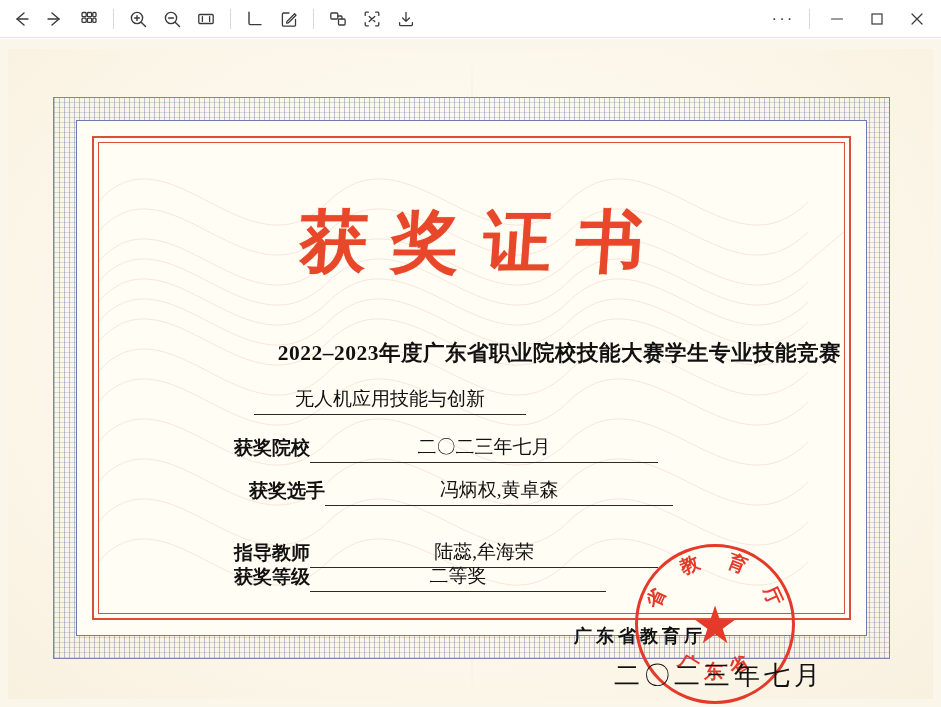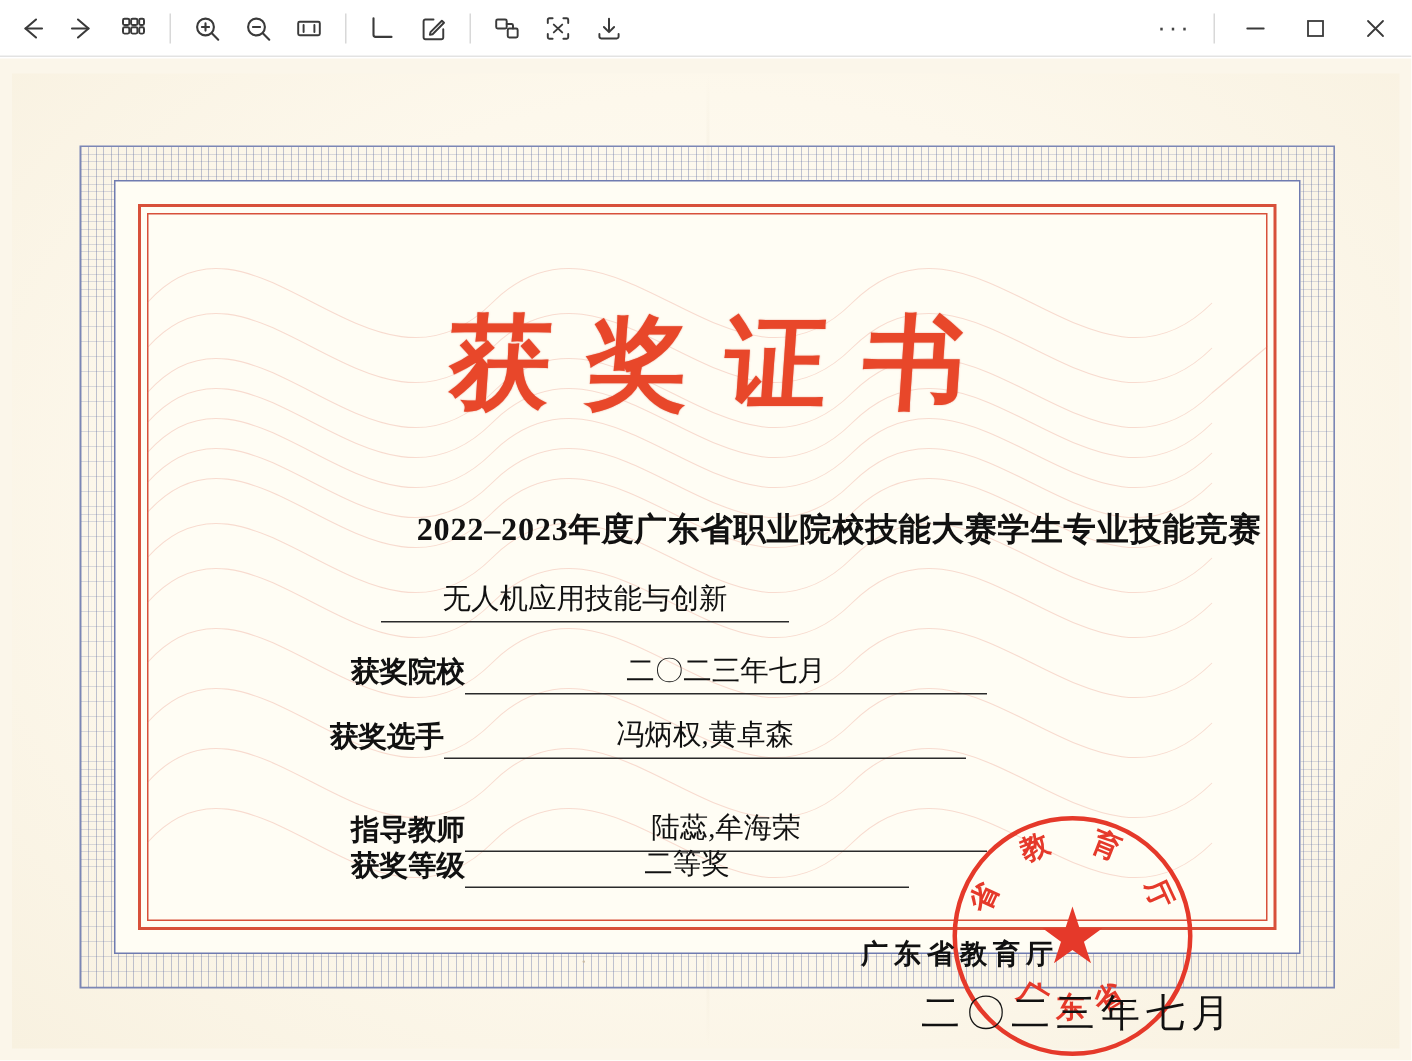--- a/index.html
+++ b/index.html
@@ -199,21 +199,21 @@
     padding-left: 8px;
   }
 
   
   .row-event { top: 240px; left: 152px; }
   .row-event .val { width: 272px; }
 
   .row-school { top: 288px; left: 132px; }
   .row-school .val { width: 348px; }
 
-  .row-student { top: 331px; left: 118px; }
+  .row-student { top: 331px; left: 147px; }
   .row-student .val { width: 348px; }
 
   .row-teacher { top: 393px; left: 132px; }
   .row-teacher .val { width: 348px; }
 
   .row-level { top: 417px; left: 132px; }
   .row-level .val { width: 296px; }
 
   
   .seal {

